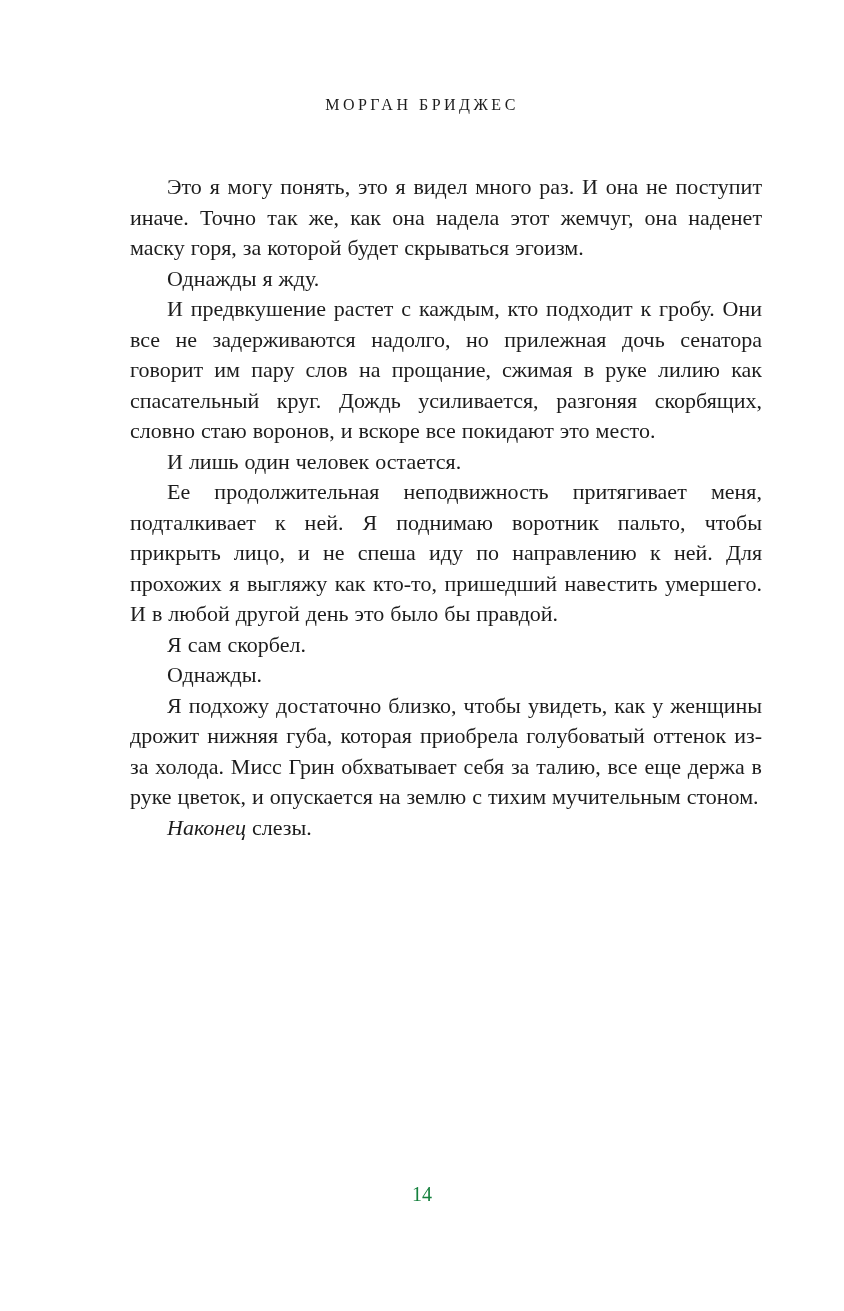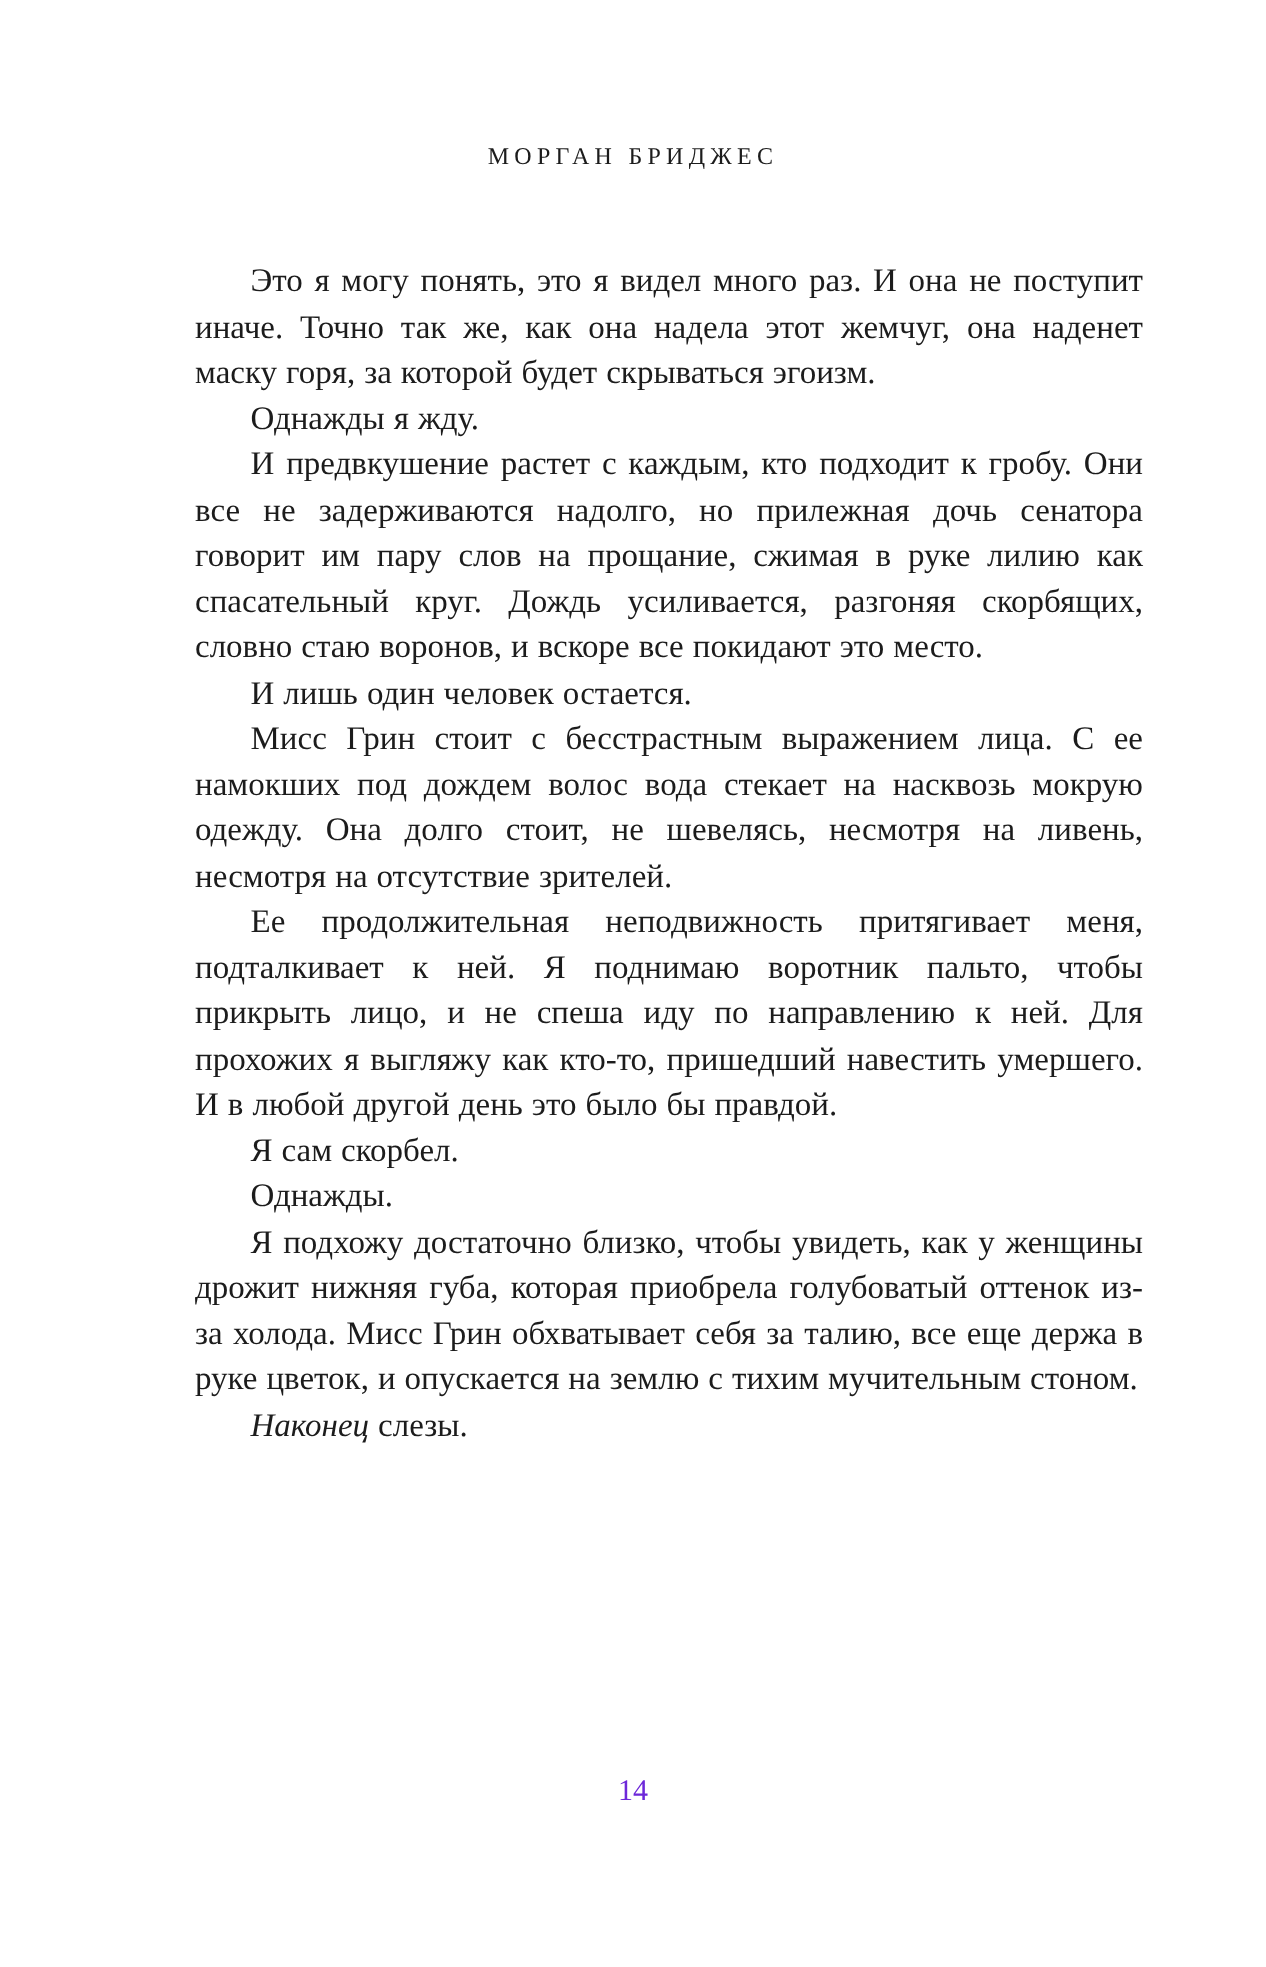--- a/index.html
+++ b/index.html
@@ -45,36 +45,35 @@
   }
   p.para .italic { font-style: italic; }
   p.para.justify-last { text-align-last: justify; }
   .page-number {
     position: absolute;
     top: 1183px;
     left: 0;
     width: 100%;
     text-align: center;
     font-size: 20px;
-    color: #6d28d9;
+    color: #15803d;
   }
 </style>
 </head>
 <body>
 
 <div class="page">
   <div class="running-header">МОРГАН  БРИДЖЕС</div>
 
   <div class="body-text">
 
   <p class="para"><span>Это я могу понять, это я видел много раз. И она не поступит иначе. Точно так же, как она надела этот жемчуг, она наденет маску горя, за которой будет скрываться эгоизм.</span></p>
       <p class="para"><span>Однажды я жду.</span></p>
       <p class="para"><span>И предвкушение растет с каждым, кто подходит к гробу. Они все не задерживаются надолго, но прилежная дочь сенатора говорит им пару слов на прощание, сжимая в руке лилию как спасательный круг. Дождь усиливается, разгоняя скорбящих, словно стаю воронов, и вскоре все покидают это место.</span></p>
       <p class="para"><span>И лишь один человек остается.</span></p>
-      <p class="para"><span>Мисс Грин стоит с бесстрастным выражением лица. С ее намокших под дождем волос вода стекает на насквозь мокрую одежду. Она долго стоит, не шевелясь, несмотря на ливень, несмотря на отсутствие зрителей.</span></p>
       <p class="para"><span>Ее продолжительная неподвижность притягивает меня, подталкивает к ней. Я поднимаю воротник пальто, чтобы прикрыть лицо, и не спеша иду по направлению к ней. Для прохожих я выгляжу как кто-то, пришедший навестить умершего. И в любой другой день это было бы правдой.</span></p>
       <p class="para"><span>Я сам скорбел.</span></p>
       <p class="para"><span>Однажды.</span></p>
       <p class="para"><span>Я подхожу достаточно близко, чтобы увидеть, как у женщины дрожит нижняя губа, которая приобрела голубоватый оттенок из-за холода. Мисс Грин обхватывает себя за талию, все еще держа в руке цветок, и опускается на землю с тихим мучительным стоном.</span></p>
       <p class="para"><span class="italic">Наконец</span><span> слезы.</span></p>
     </div>
 
   <div class="page-number">14</div>
 </div>
 

